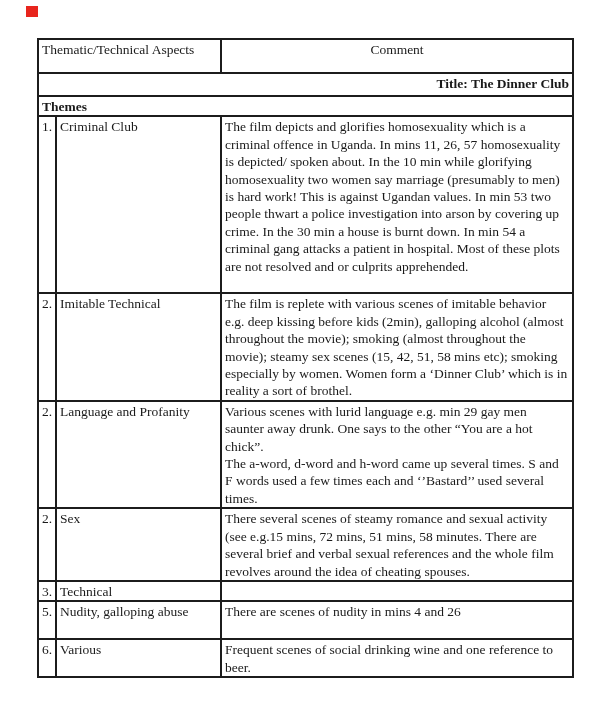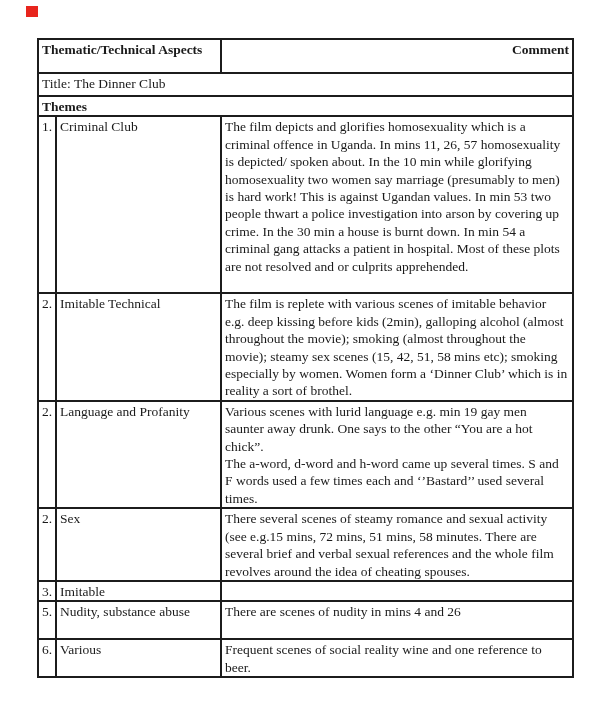--- a/index.html
+++ b/index.html
@@ -29,24 +29,24 @@
   }
   table.review td {
     border: 2px solid #1c1c1c;
     vertical-align: top;
     padding: 1px 3px 0 3px;
     font-size: 13.5px;
     line-height: 17.4px;
     overflow: hidden;
   }
   td.num-cell { padding-left: 2px; padding-right: 1px; }
-  td.header-cell { font-weight: bold; border-radius: 12px; }
-  td.header-comment { text-align: right; }
+  td.header-cell { font-weight: normal; border-radius: 12px; }
+  td.header-comment { text-align: center; }
   tr.header-row td { height: 31px; }
-  tr.title-row td { height: 20px; text-align: left; font-weight: normal; }
+  tr.title-row td { height: 20px; text-align: right; font-weight: bold; }
   tr.section-row td { height: 14px; font-weight: bold; margin-top: 8px; }
   tr.row-0 td { height: 174px; }
   tr.row-1 td { height: 102px; }
   tr.row-2 td { height: 102px; }
   tr.row-3 td { height: 67px; }
   tr.row-4 td { height: 13px; }
   tr.row-5 td { height: 35px; }
   tr.row-6 td { height: 29px; }
   td.comment-cell { white-space: pre-line; }
 </style>
@@ -86,43 +86,43 @@
 
     <tr class="row-1">
       <td class="num-cell">2.</td>
       <td class="aspect-cell">Imitable Technical</td>
       <td class="comment-cell">The film is replete with various scenes of imitable behavior e.g. deep kissing before kids (2min), galloping alcohol (almost throughout the movie); smoking (almost throughout the movie); steamy sex scenes (15, 42, 51, 58 mins etc); smoking especially by women. Women form a ‘Dinner Club’ which is in reality a sort of brothel.</td>
     </tr>
 
     <tr class="row-2">
       <td class="num-cell">2.</td>
       <td class="aspect-cell">Language and Profanity</td>
-      <td class="comment-cell">Various scenes with lurid language e.g. min 19 gay men saunter away drunk. One says to the other “You are a hot chick”.
+      <td class="comment-cell">Various scenes with lurid language e.g. min 29 gay men saunter away drunk. One says to the other “You are a hot chick”.
 The a-word, d-word and h-word came up several times. S and F words used a few times each and ‘’Bastard’’ used several times.</td>
     </tr>
 
     <tr class="row-3">
       <td class="num-cell">2.</td>
       <td class="aspect-cell">Sex</td>
       <td class="comment-cell">There several scenes of steamy romance and sexual activity (see e.g.15 mins, 72 mins, 51 mins, 58 minutes. There are several brief and verbal sexual references and the whole film revolves around the idea of cheating spouses.</td>
     </tr>
 
     <tr class="row-4">
       <td class="num-cell">3.</td>
-      <td class="aspect-cell">Imitable</td>
+      <td class="aspect-cell">Technical</td>
       <td class="comment-cell"></td>
     </tr>
 
     <tr class="row-5">
       <td class="num-cell">5.</td>
-      <td class="aspect-cell">Nudity, substance abuse</td>
+      <td class="aspect-cell">Nudity, galloping abuse</td>
       <td class="comment-cell">There are scenes of nudity in mins 4 and 26</td>
     </tr>
 
     <tr class="row-6">
       <td class="num-cell">6.</td>
       <td class="aspect-cell">Various</td>
-      <td class="comment-cell">Frequent scenes of social reality wine and one reference to beer.</td>
+      <td class="comment-cell">Frequent scenes of social drinking wine and one reference to beer.</td>
     </tr>
   </tbody>
     </table>
 
 </div>
 
 </body></html>

